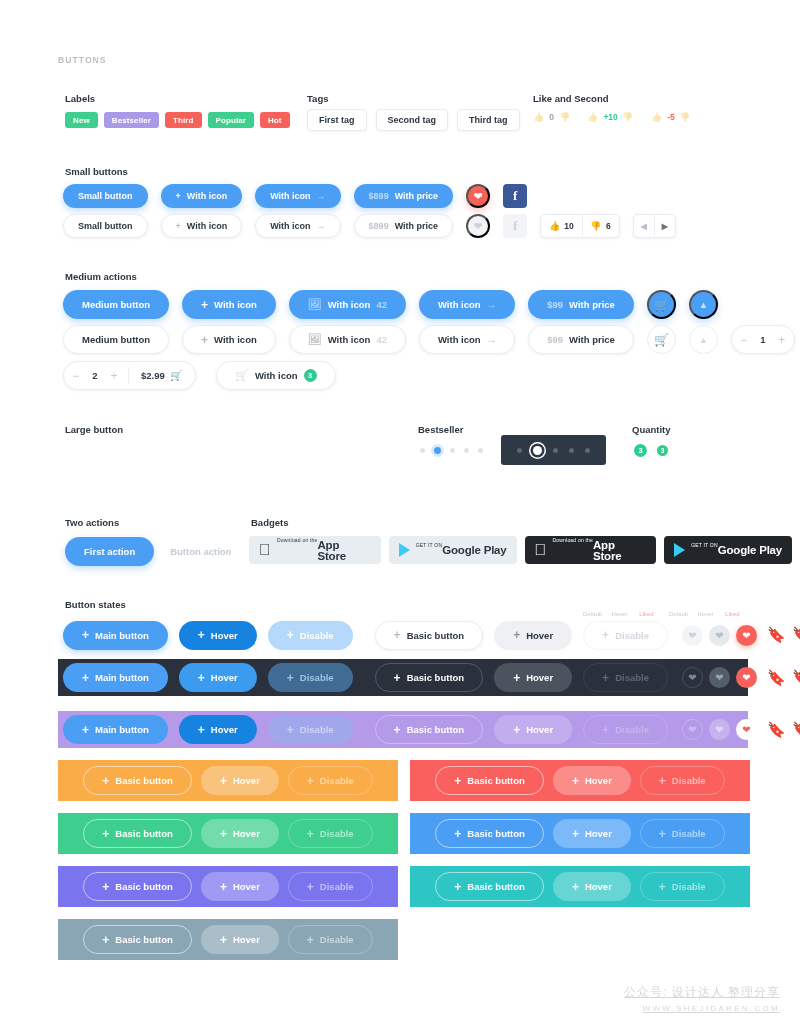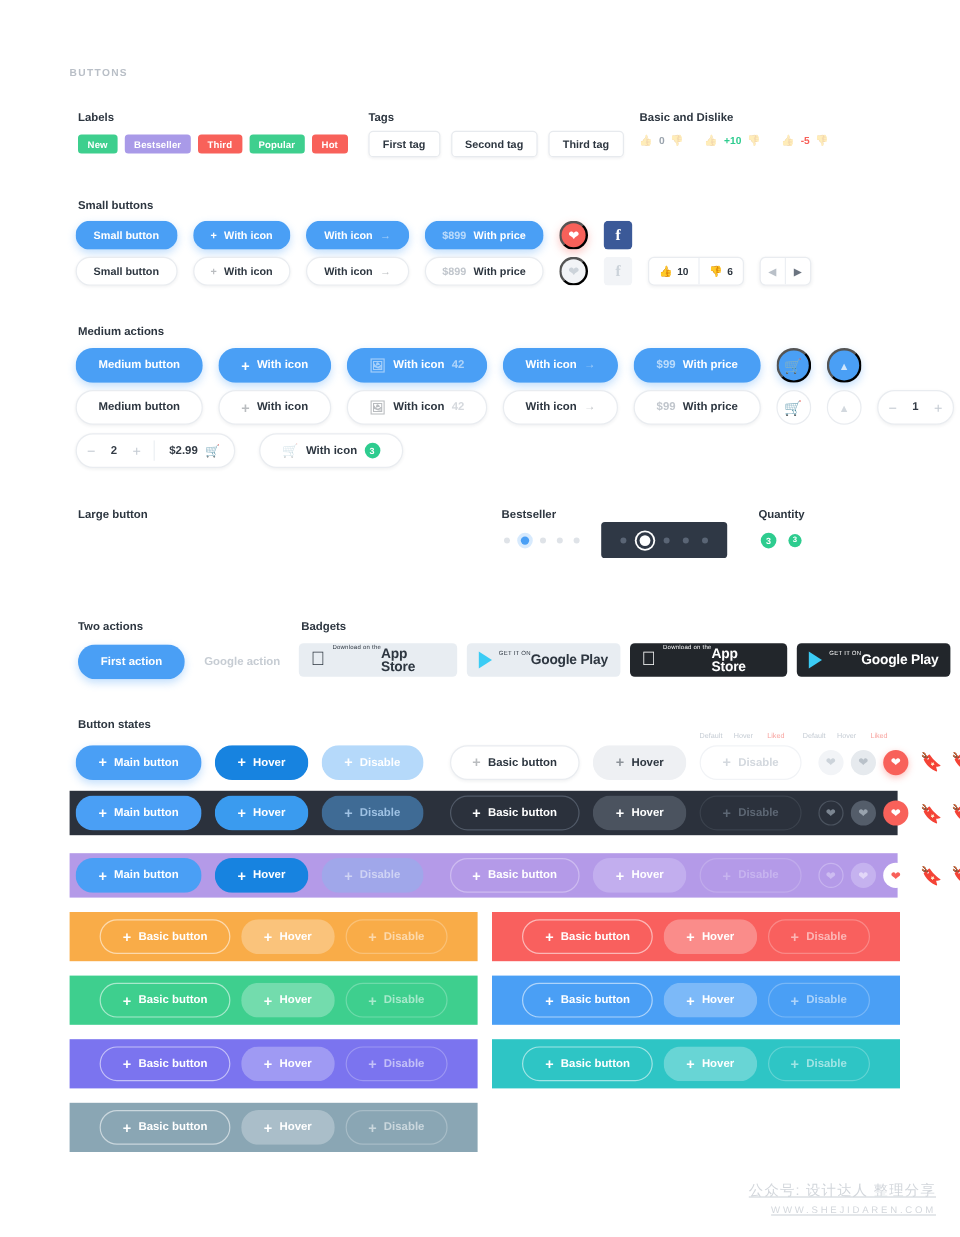--- a/index.html
+++ b/index.html
@@ -94,21 +94,21 @@
     background: #fff; border: 1px solid #e9ecf0; border-radius: 999px;
     box-shadow: 0 1px 3px rgba(30,40,60,.07);
   }
   .stepper .pm {
     width: 24px; text-align: center; color: #c3cad2;
     font-size: 12px; line-height: 1; user-select: none;
   }
   .stepper .num { font-size: 9.5px; font-weight: 700; min-width: 14px; text-align: center; }
   .stepper .vdiv { width: 1px; height: 17px; background: #eceff3; margin: 0 2px; }
   .stepper .pricecell {
-    display: inline-flex; align-items: center; gap: 6px;
+    display: inline-flex; align-items: flex-end; gap: 6px;
     padding: 0 12px 0 10px; font-size: 9.5px; font-weight: 700;
   }
 
   
   .large-btn {
     width: 308px; height: 36px; border-radius: 999px;
     background: #fff; border: 1px solid #e9ecf0;
     display: flex; align-items: center; justify-content: center;
     gap: 7px; font-size: 10px; font-weight: 700; color: #2d3640;
     box-shadow: 0 1px 3px rgba(30,40,60,.06);
@@ -183,21 +183,21 @@
       <span class="label-pill" style="background: rgb(248, 97, 90);">Hot</span>
     </div>
 
   <div class="abs grp-title" style="left:307px; top:93px;">Tags</div>
   <div class="abs row" id="tags-row" style="left:307px; top:109px;">
       <span class="tag">First tag</span>
       <span class="tag">Second tag</span>
       <span class="tag">Third tag</span>
     </div>
 
-  <div class="abs grp-title" style="left:533px; top:93px;">Basic and Dislike</div>
+  <div class="abs grp-title" style="left:533px; top:93px;">Like and Second</div>
   <div class="abs row" id="ld-row" style="left:533px; top:112px;">
       <div class="ld-group">
         <span class="ico" style="font-size:9px;">👍</span>
         <span class="ld-val" style="color:#9aa3ad">0</span>
         <span class="ico" style="font-size:9px;">👎</span>
       </div>
       <div class="ld-group">
         <span class="ico" style="font-size:9px;">👍</span>
         <span class="ld-val" style="color:#2ecc8f">+10</span>
         <span class="ico" style="font-size:9px;">👎</span>
@@ -390,21 +390,21 @@
 
   <div class="abs grp-title" style="left:632px; top:424px;">Quantity</div>
   <div class="abs row" id="qty-row" style="left:634px; top:444px; gap:10px;">
       <span class="qty qty-lg">3</span>
       <span class="qty qty-sm">3</span>
     </div>
 
   <div class="abs grp-title" style="left:65px; top:517px;">Two actions</div>
   <div class="abs row" style="left:65px; top:537px;">
     <button class="btn btn-md btn-blue btn-blue-sh">First action</button>
-    <span class="second-action">Google action</span>
+    <span class="second-action">Button action</span>
   </div>
 
   <div class="abs grp-title" style="left:251px; top:517px;">Badgets</div>
   <div class="abs row" id="badgets-row" style="left:249px; top:536px;">
       <div class="store light">
         <span style="font-size:16px;line-height:1;"></span>
         <span class="txt">
           <span class="small">Download on the</span>
           <span class="big">App Store</span>
         </span>

